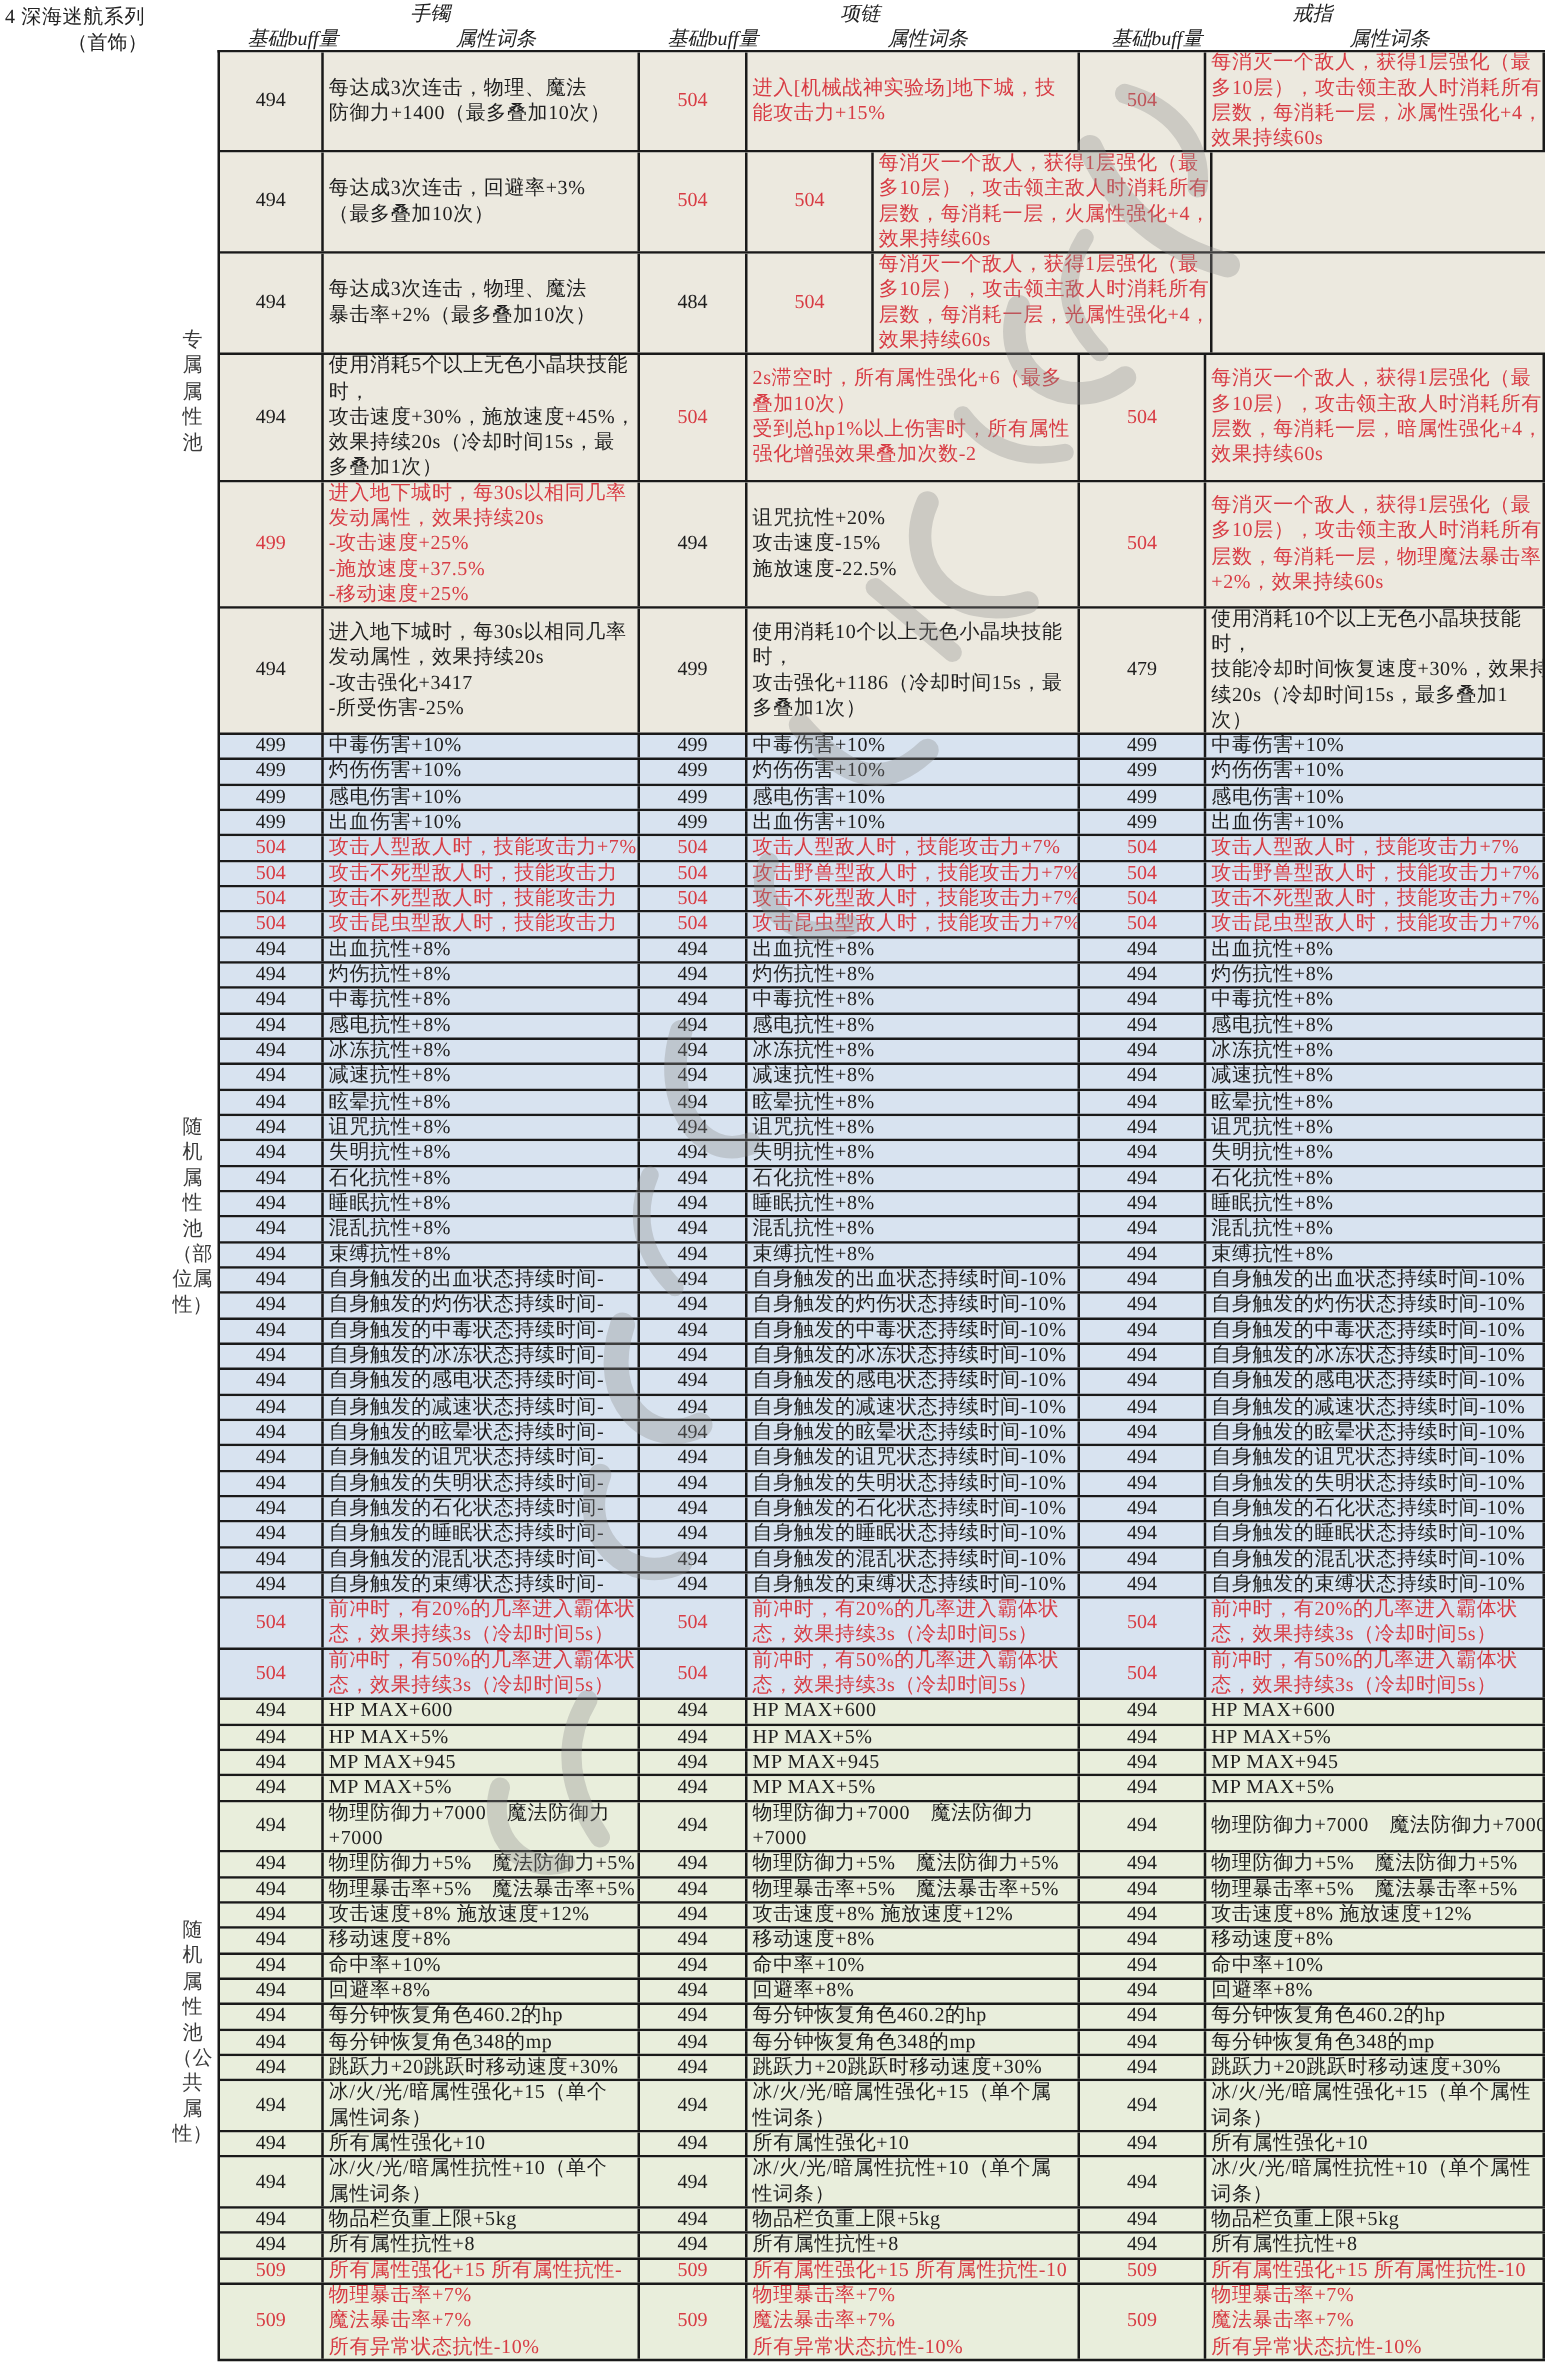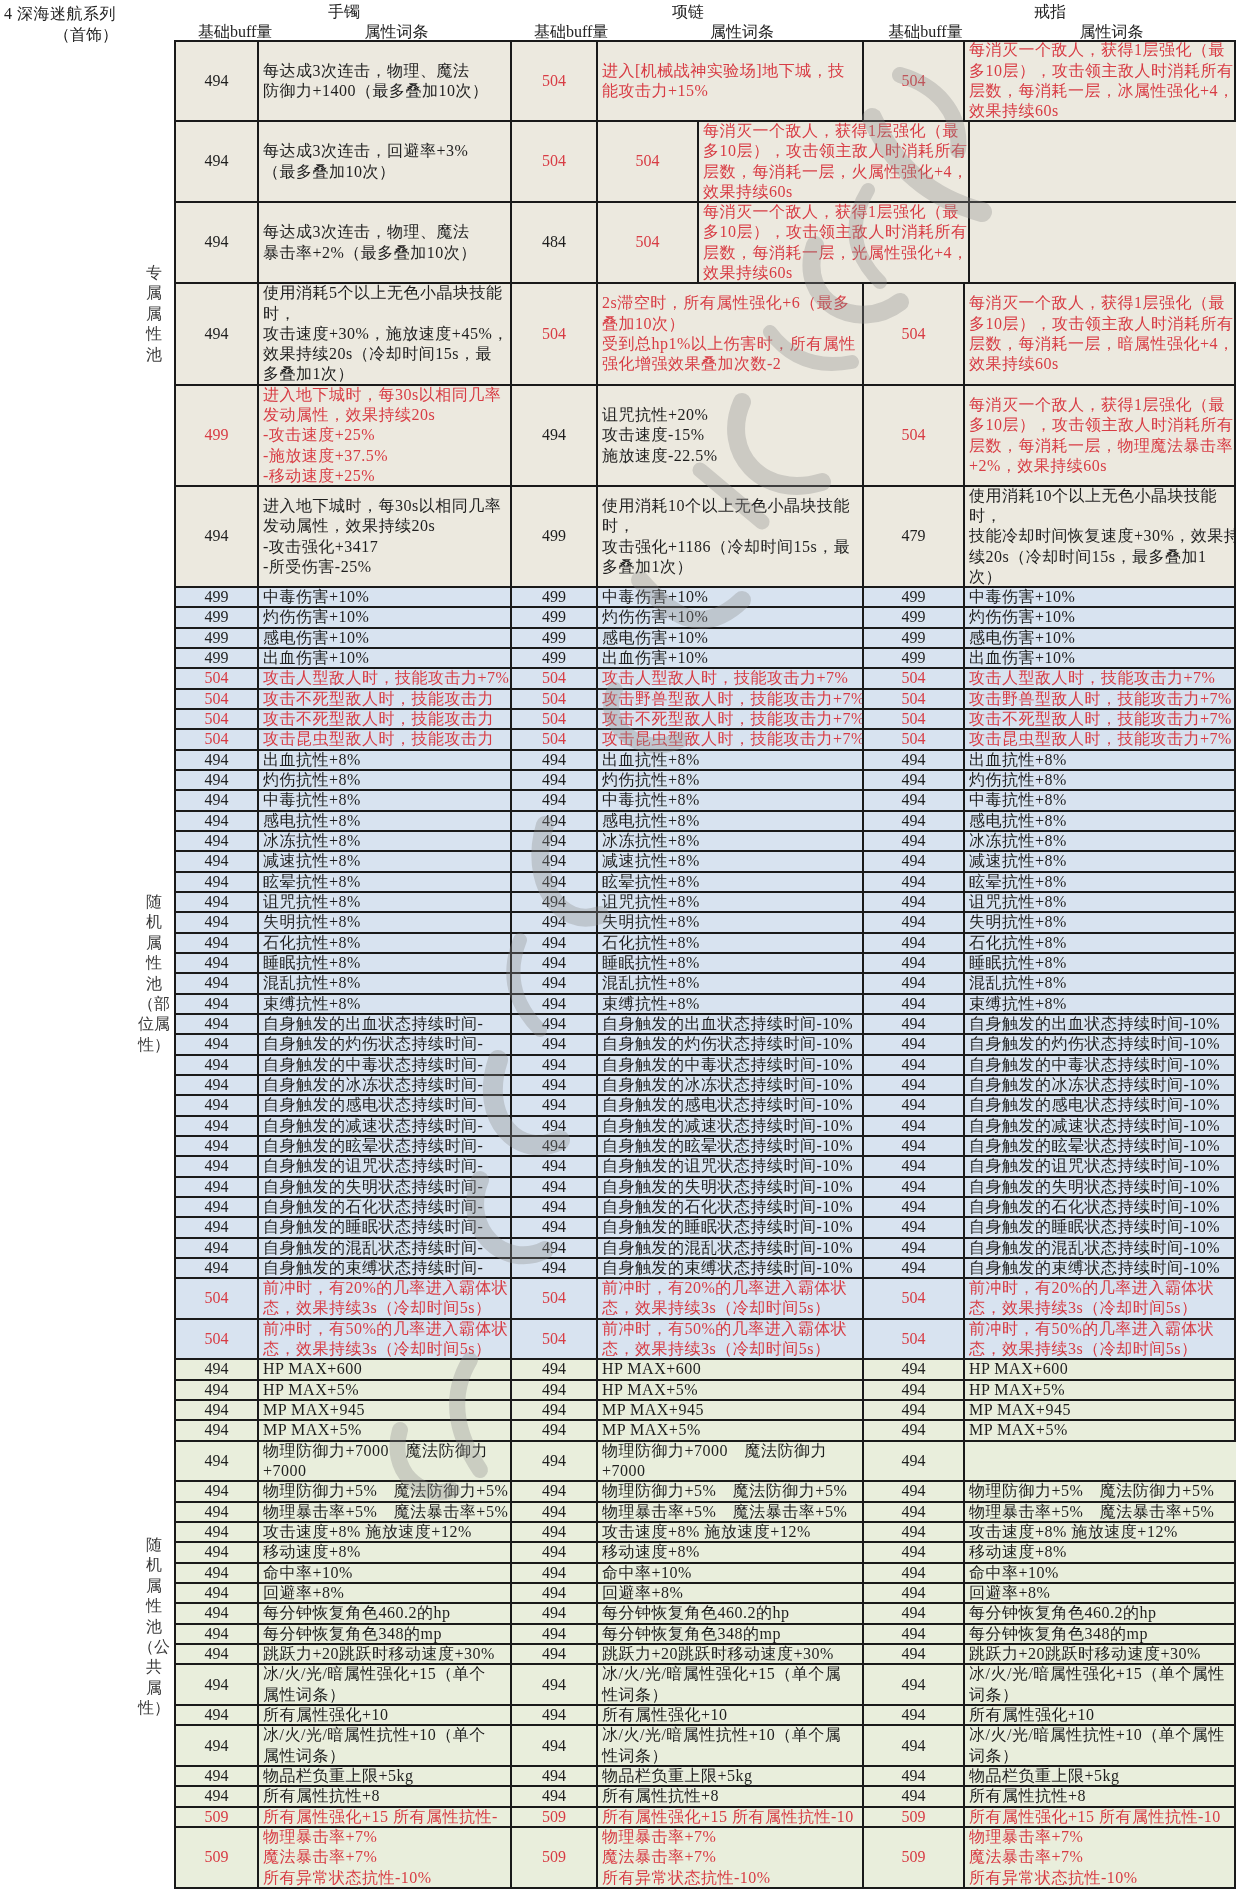--- a/index.html
+++ b/index.html
@@ -1,21 +1,21 @@
 <!DOCTYPE html>
 <html><head>
 <meta charset="utf-8">
 <style>
   html,body{margin:0;padding:0;}
   body{width:1240px;height:1891px;position:relative;overflow:hidden;background:#ffffff;
        font-family:"Liberation Serif","DejaVu Serif",serif;color:#1a1a1a;}
   .title{position:absolute;left:4px;top:4px;font-size:16px;line-height:20px;letter-spacing:0.5px;color:#222;text-align:center;}
   .subtitle{position:absolute;left:22px;top:25px;font-size:16px;line-height:20px;color:#222;margin-left:32px;}
   .hdr{position:absolute;left:176px;top:0;display:grid;
-       grid-template-columns:83px 253px 86px 266px 101px 271px;grid-template-rows:23px 17px;}
+       grid-template-columns:83px 253px 86px 266px 101px 271px;grid-template-rows:23px 17px;font-style:italic;}
   .grp{grid-column:span 2;text-align:center;font-size:16px;line-height:23px;color:#222;}
   .sub{text-align:center;font-size:16px;line-height:17px;color:#222;white-space:nowrap;margin-left:22px;}
   .side{position:absolute;left:136px;width:36px;text-align:center;font-size:16px;color:#3a3a3a;}
   .side div{height:20.4px;line-height:20.4px;white-space:nowrap;}
   .tbl{position:absolute;left:174px;top:40px;width:1062px;box-sizing:border-box;
        border-left:2px solid #1a1a1a;border-top:2px solid #1a1a1a;}
   .row{display:flex;box-sizing:border-box;border-bottom:2px solid #1a1a1a;}
   .c{box-sizing:border-box;height:100%;border-right:2px solid #1a1a1a;display:flex;align-items:center;
      overflow:hidden;white-space:pre;font-size:16px;line-height:20.3px;letter-spacing:0.5px;color:#1e1e1e;}
   .v{justify-content:center;letter-spacing:0;}
@@ -499,20 +499,21 @@
         <div class="c t w6" data-color="black">MP MAX+5%</div>
       </div>
 <div class="row gr s2">
         <div class="c v w1" data-color="black">494</div>
         <div class="c t w2" data-color="black">物理防御力+7000　魔法防御力
 +7000</div>
         <div class="c v w3" data-color="black">494</div>
         <div class="c t w4" data-color="black">物理防御力+7000　魔法防御力
 +7000</div>
         <div class="c v w5" data-color="black">494</div>
+        <div class="c t w6" data-color="black">物理防御力+7000　魔法防御力+7000</div>
       </div>
 <div class="row gr s1">
         <div class="c v w1" data-color="black">494</div>
         <div class="c t w2" data-color="black">物理防御力+5%　魔法防御力+5%</div>
         <div class="c v w3" data-color="black">494</div>
         <div class="c t w4" data-color="black">物理防御力+5%　魔法防御力+5%</div>
         <div class="c v w5" data-color="black">494</div>
         <div class="c t w6" data-color="black">物理防御力+5%　魔法防御力+5%</div>
       </div>
 <div class="row gr s1">

